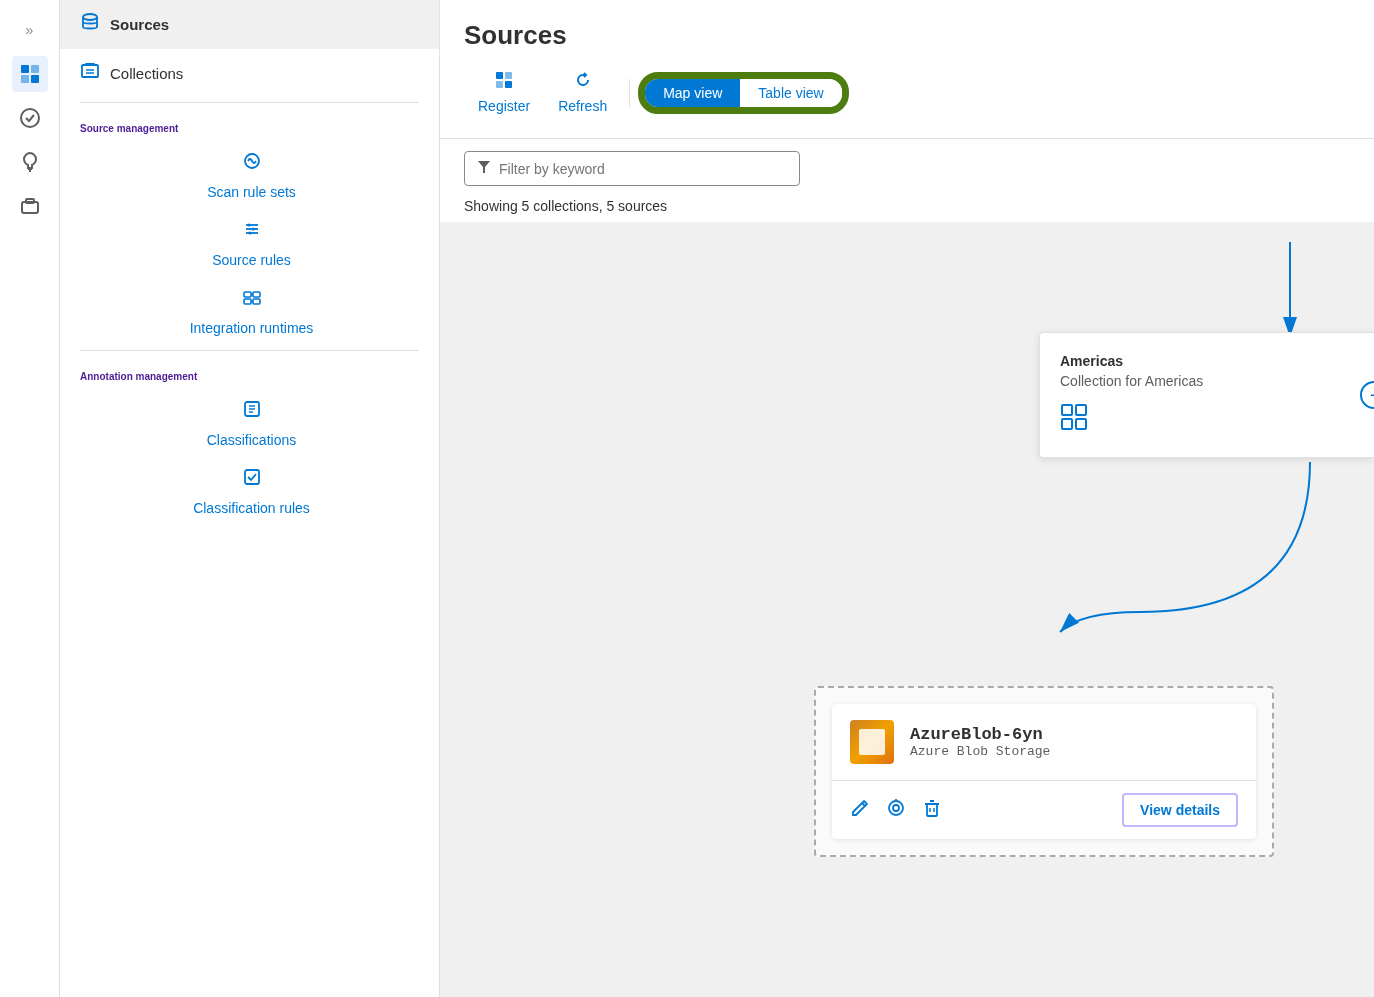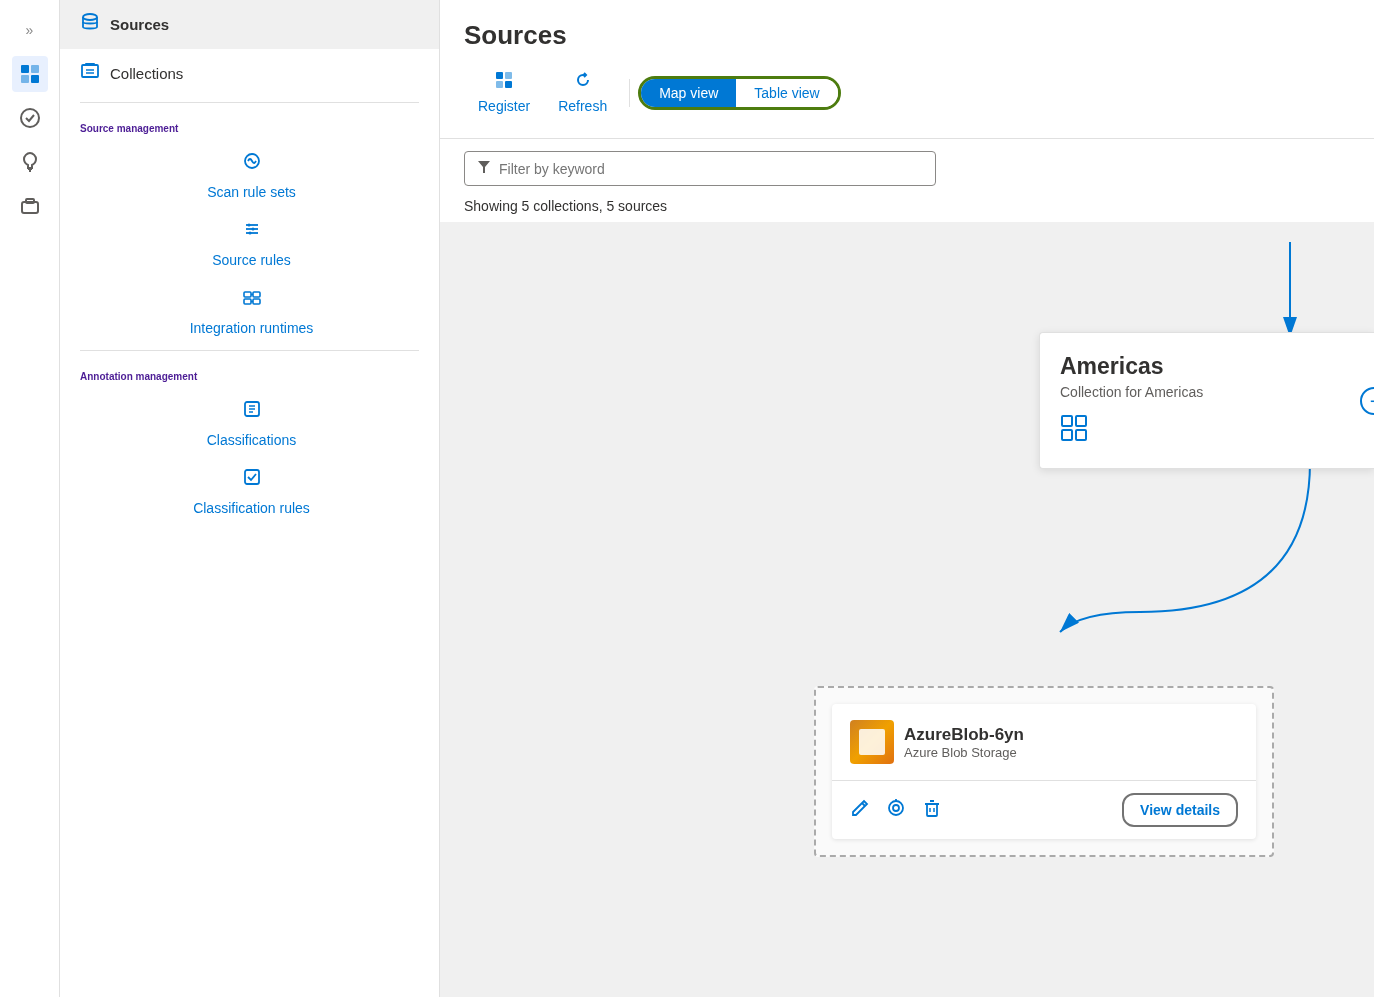--- a/index.html
+++ b/index.html
@@ -121,21 +121,21 @@
 
     .toolbar-separator {
       width: 1px;
       height: 28px;
       background: #e0e0e0;
       margin: 0 8px;
     }
 
     .view-toggle {
       display: flex;
-      border: 3px solid #4d7c0f;
+      border: 7px solid #4d7c0f;
       border-radius: 20px;
       overflow: hidden;
     }
     .view-btn {
       padding: 6px 18px;
       border: none;
       cursor: pointer;
       font-size: 14px;
       font-weight: 500;
     }
@@ -150,21 +150,21 @@
 
     .filter-bar {
       padding: 12px 24px 8px 24px;
     }
     .filter-input-wrapper {
       display: flex;
       align-items: center;
       border: 1px solid #8a8886;
       border-radius: 4px;
       padding: 8px 12px;
-      width: 472px;
+      width: 336px;
       gap: 8px;
       background: #fff;
     }
     .filter-input {
       border: none;
       outline: none;
       font-size: 14px;
       color: #323130;
       flex: 1;
       background: transparent;
@@ -192,21 +192,21 @@
       right: 0;
       width: 335px;
       background: #fff;
       border: 1px solid #e0e0e0;
       border-right: none;
       border-radius: 4px 0 0 4px;
       padding: 20px;
       box-shadow: 0 2px 8px rgba(0,0,0,0.1);
     }
     .americas-card-title {
-      font-size: 23px;
+      font-size: 14px;
       font-weight: 600;
       color: #323130;
       margin-bottom: 4px;
     }
     .americas-card-subtitle {
       font-size: 14px;
       color: #605e5c;
       margin-bottom: 14px;
     }
     .americas-card-icon {
@@ -249,23 +249,24 @@
     }
     .azureblob-card {
       background: #fff;
       border-radius: 4px;
       overflow: hidden;
       box-shadow: 0 1px 4px rgba(0,0,0,0.1);
     }
     .azureblob-header {
       display: flex;
       align-items: center;
-      gap: 10px;
+      gap: 16px;
       padding: 16px 18px;
       border-bottom: 1px solid #e0e0e0;
+      font-family: Liberation Mono, monospace;
     }
     .blob-icon-wrapper {
       width: 44px;
       height: 44px;
       border-radius: 4px;
       background: linear-gradient(135deg, #d08020 0%, #f0a000 50%, #e07010 100%);
       display: flex;
       align-items: center;
       justify-content: center;
       flex-shrink: 0;
@@ -286,22 +287,22 @@
       gap: 16px;
     }
     .action-icon {
       font-size: 18px;
       color: #0078d4;
       cursor: pointer;
     }
     .view-details-btn {
       margin-left: auto;
       padding: 7px 16px;
-      border: 2px solid #737373;
-      border-radius: 12px;
+      border: 2px solid #c4b5fd;
+      border-radius: 4px;
       background: #fff;
       color: #0078d4;
       font-size: 14px;
       font-weight: 600;
       cursor: pointer;
     }
 
     
     .map-svg {
       position: absolute;

